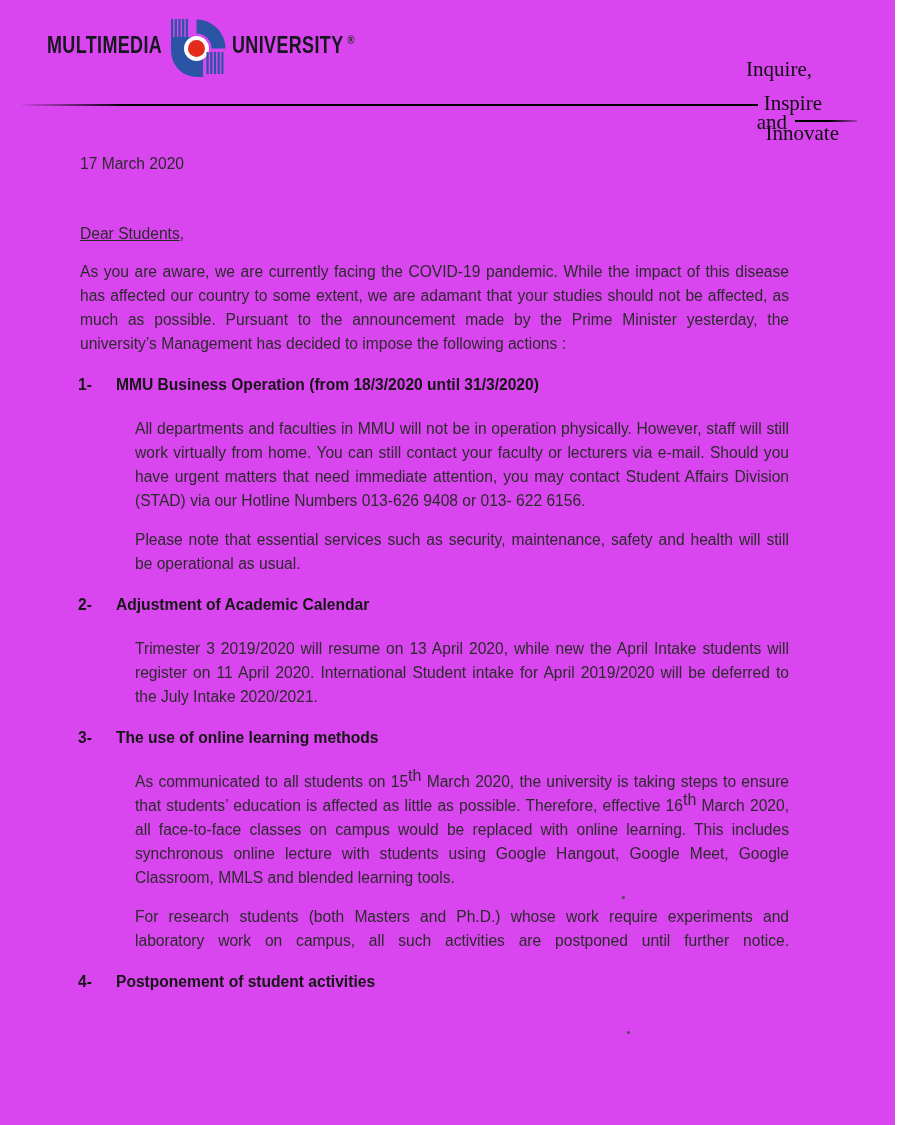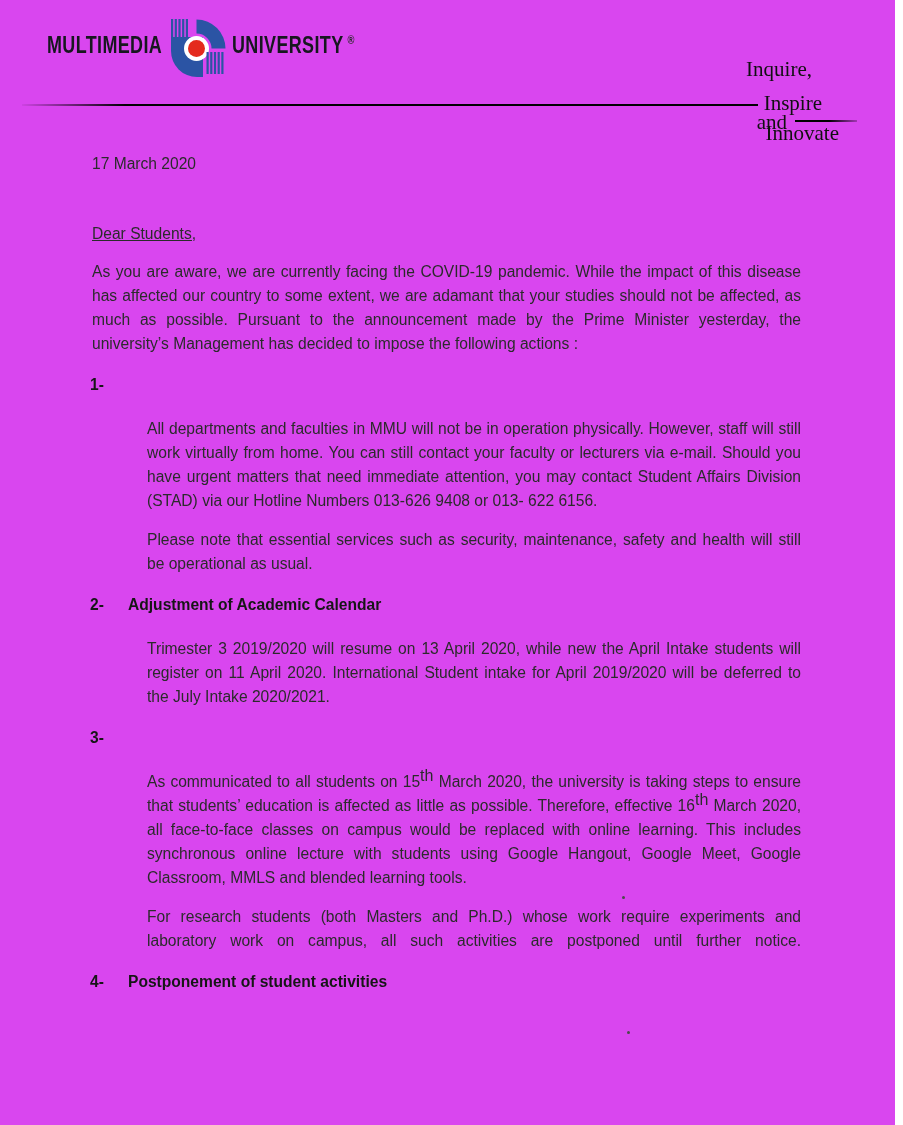--- a/index.html
+++ b/index.html
@@ -52,21 +52,21 @@
   .rule-and {
     position: absolute;
     left: 795px; top: 120px;
     width: 62px; height: 2px;
     background: linear-gradient(to right, #000 55%, rgba(0,0,0,0.25));
   }
 
   
   .body {
     position: absolute;
-    left: 92px; top: 152px;
+    left: 80px; top: 152px;
     width: 709px;
     font-size: 15.6px;
     line-height: 24px;
   }
   .date { margin: 0; }
   .salutation { margin: 46px 0 0 0; text-decoration: underline; }
   .subject { margin: 15px 0 0 0; font-weight: bold; color: #161616; }
   .intro { margin: 14px 0 0 0; text-align: justify; }
 
   .sec-head {
@@ -138,36 +138,38 @@
 
   <div class="body">
 
     <p class="date">17 March 2020</p>
     <p class="salutation">Dear Students,</p>
     <p class="intro">As you are aware, we are currently facing the COVID-19 pandemic. While the impact of this disease has affected our country to some extent, we are adamant that your studies should not be affected, as much as possible. Pursuant to the announcement made by the Prime Minister yesterday, the university’s Management has decided to impose the following actions :</p>
 
     <div class="section">
       <div class="sec-head">
         <span class="sec-num">1-</span>
+        <span class="sec-title">MMU Business Operation (from 18/3/2020 until 31/3/2020)</span>
       </div>
       <p class="para">All departments and faculties in MMU will not be in operation physically. However, staff will still work virtually from home. You can still contact your faculty or lecturers via e-mail. Should you have urgent matters that need immediate attention, you may contact Student Affairs Division (STAD) via our Hotline Numbers 013-626 9408 or 013- 622 6156.</p>
       <p class="para">Please note that essential services such as security, maintenance, safety and health will still be operational as usual.</p>
     </div>
 
     <div class="section">
       <div class="sec-head">
         <span class="sec-num">2-</span>
         <span class="sec-title">Adjustment of Academic Calendar</span>
       </div>
       <p class="para">Trimester 3 2019/2020 will resume on 13 April 2020, while new the April Intake students will register on 11 April 2020. International Student intake for April 2019/2020 will be deferred to the July Intake 2020/2021.</p>
     </div>
 
     <div class="section">
       <div class="sec-head">
         <span class="sec-num">3-</span>
+        <span class="sec-title">The use of online learning methods</span>
       </div>
       <p class="para"><span>As communicated to all students on 15</span><sup class="sup">th</sup><span> March 2020, the university is taking steps to ensure that students’ education is affected as little as possible. Therefore, effective 16</span><sup class="sup">th</sup><span> March 2020, all face-to-face classes on campus would be replaced with online learning. This includes synchronous online lecture with students using Google Hangout, Google Meet, Google Classroom, MMLS and blended learning tools.</span></p>
       <p class="para justify-last">For research students (both Masters and Ph.D.) whose work require experiments and laboratory work on campus, all such activities are postponed until further notice.</p>
     </div>
 
     <div class="section">
       <div class="sec-head">
         <span class="sec-num">4-</span>
         <span class="sec-title">Postponement of student activities</span>
       </div>

